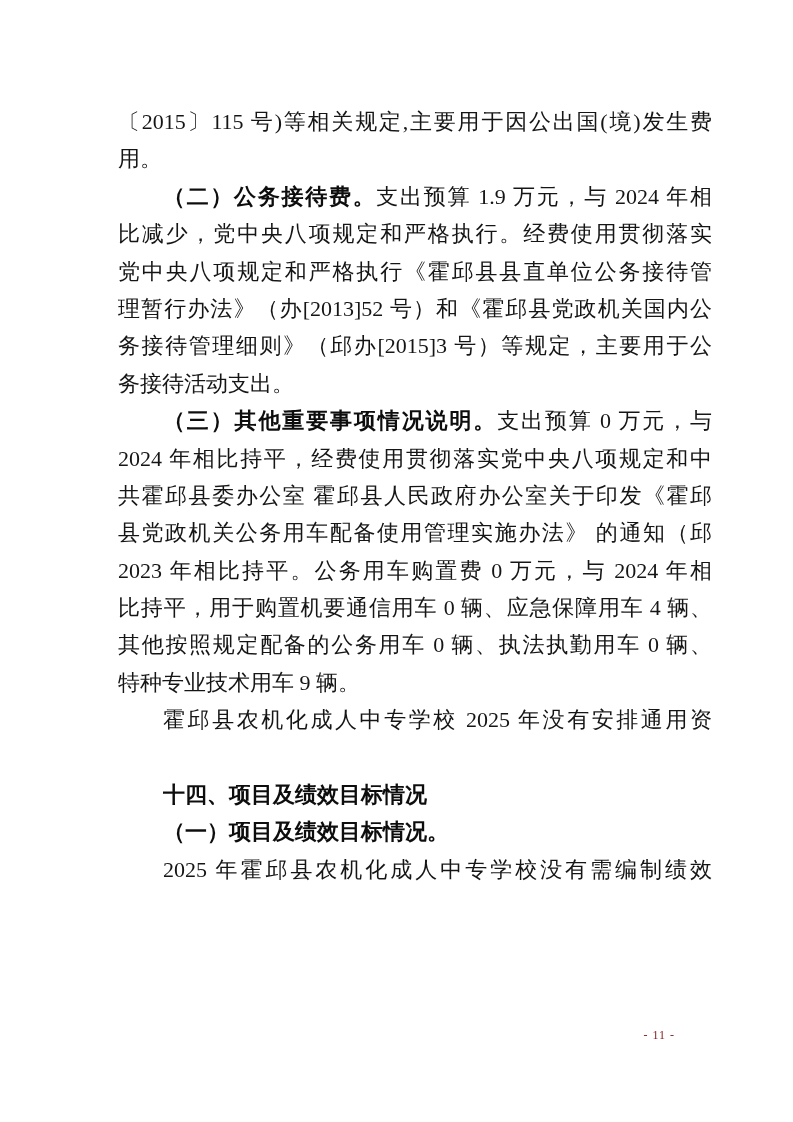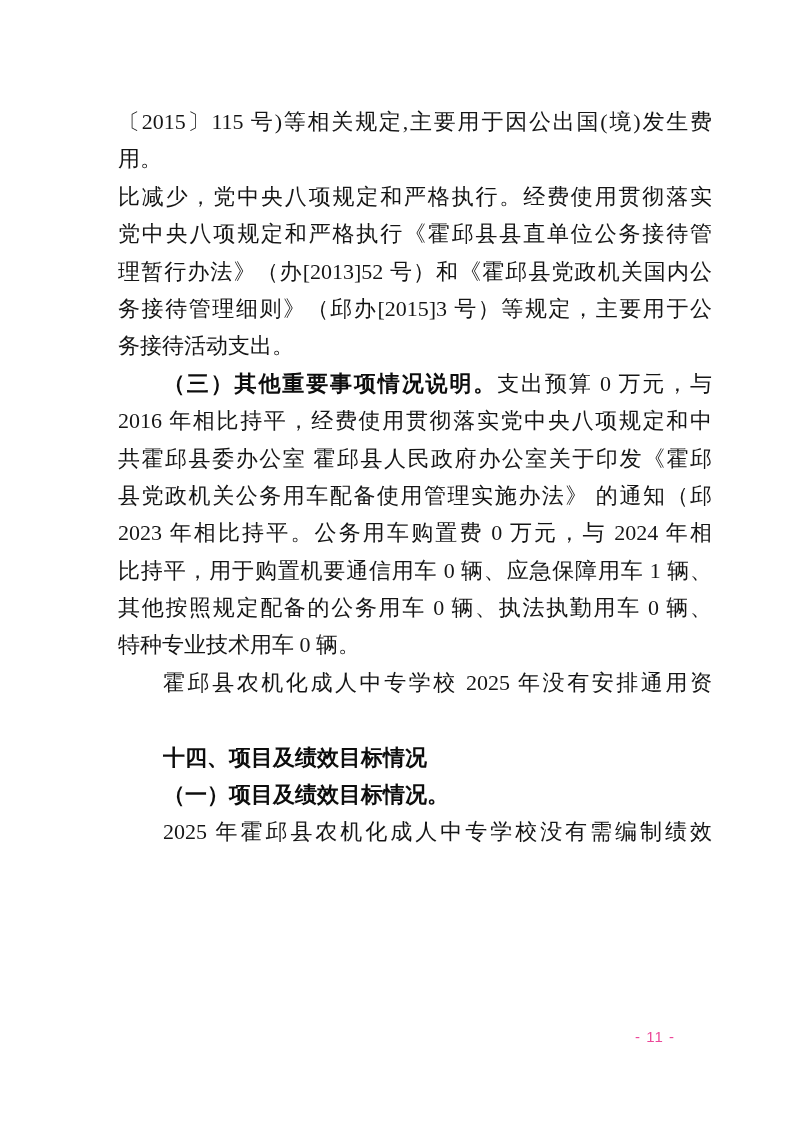--- a/index.html
+++ b/index.html
@@ -45,46 +45,47 @@
   }
   .seg { color: #151515; }
   .seg.b {
     font-weight: 700;
     color: #0d0d0d;
   }
   .footer {
     position: absolute;
     top: 1028px;
     right: 118px;
-    font-size: 15px;
+    font-size: 12px;
     letter-spacing: 1px;
-    color: #ec4899;
-    font-family: Liberation Sans, sans-serif;
+    color: #7f1d1d;
+    font-family: Liberation Serif, serif;
   }
 </style>
 </head>
 <body>
 
 <div class="page">
   <div class="doc" id="doc">
       <div class="line justify"><span class="seg">〔2015〕115 号)等相关规定,主要用于因公出国(境)发生费</span></div>
       <div class="line"><span class="seg">用。</span></div>
+      <div class="line indent justify"><span class="seg b">（二）公务接待费。</span><span class="seg">支出预算 1.9 万元，与 2024 年相</span></div>
       <div class="line justify"><span class="seg">比减少，党中央八项规定和严格执行。经费使用贯彻落实</span></div>
       <div class="line justify"><span class="seg">党中央八项规定和严格执行《霍邱县县直单位公务接待管</span></div>
       <div class="line justify"><span class="seg">理暂行办法》（办[2013]52 号）和《霍邱县党政机关国内公</span></div>
       <div class="line justify"><span class="seg">务接待管理细则》（邱办[2015]3 号）等规定，主要用于公</span></div>
       <div class="line"><span class="seg">务接待活动支出。</span></div>
       <div class="line indent justify"><span class="seg b">（三）其他重要事项情况说明。</span><span class="seg">支出预算 0 万元，与</span></div>
-      <div class="line justify"><span class="seg">2016 年相比持平，经费使用贯彻落实党中央八项规定和中</span></div>
+      <div class="line justify"><span class="seg">2024 年相比持平，经费使用贯彻落实党中央八项规定和中</span></div>
       <div class="line justify"><span class="seg">共霍邱县委办公室 霍邱县人民政府办公室关于印发《霍邱</span></div>
       <div class="line justify"><span class="seg">县党政机关公务用车配备使用管理实施办法》 的通知（邱</span></div>
       <div class="line justify"><span class="seg">2023 年相比持平。公务用车购置费 0 万元，与 2024 年相</span></div>
-      <div class="line justify"><span class="seg">比持平，用于购置机要通信用车 0 辆、应急保障用车 1 辆、</span></div>
+      <div class="line justify"><span class="seg">比持平，用于购置机要通信用车 0 辆、应急保障用车 4 辆、</span></div>
       <div class="line justify"><span class="seg">其他按照规定配备的公务用车 0 辆、执法执勤用车 0 辆、</span></div>
-      <div class="line"><span class="seg">特种专业技术用车 0 辆。</span></div>
+      <div class="line"><span class="seg">特种专业技术用车 9 辆。</span></div>
       <div class="line indent justify"><span class="seg">霍邱县农机化成人中专学校 2025 年没有安排通用资</span></div>
       <div class="line spacer"></div>
       <div class="line indent"><span class="seg b">十四、项目及绩效目标情况</span></div>
       <div class="line indent"><span class="seg b">（一）项目及绩效目标情况。</span></div>
       <div class="line indent justify"><span class="seg">2025 年霍邱县农机化成人中专学校没有需编制绩效</span></div>
     </div>
   <div class="footer">- 11 -</div>
 </div>
 
 </body></html>

